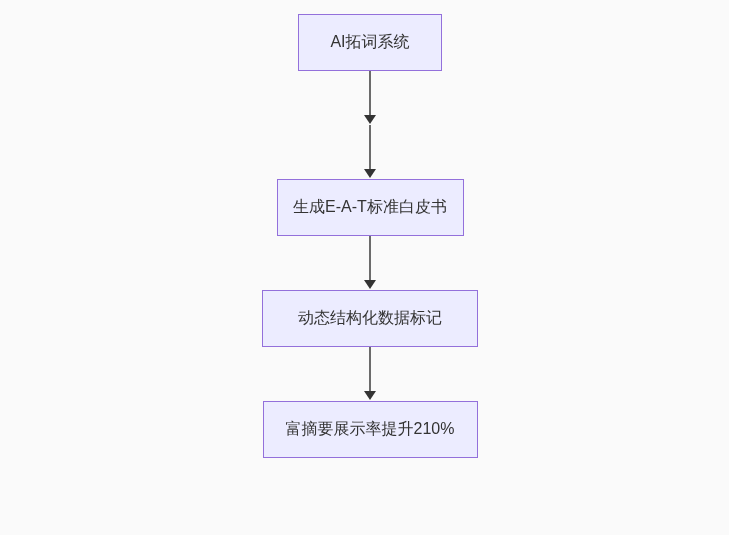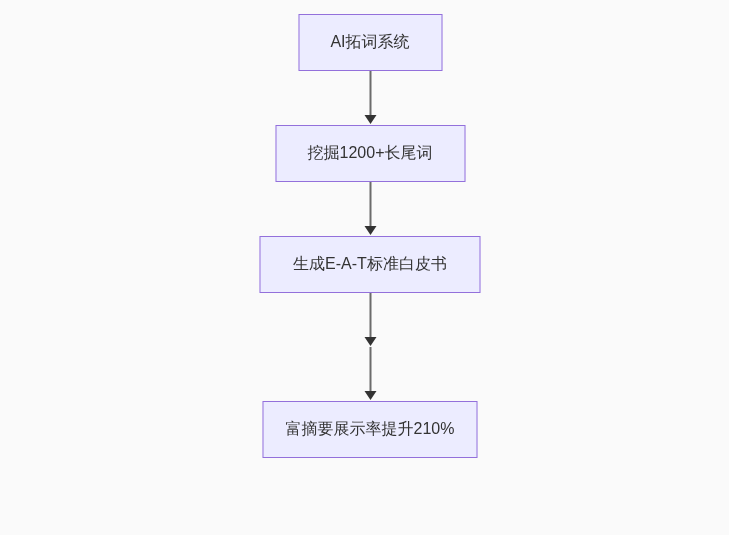--- a/index.html
+++ b/index.html
@@ -30,21 +30,21 @@
     border: 1px solid #9370db;
     display: flex;
     align-items: center;
     justify-content: center;
     color: #333333;
     font-size: 16px;
     white-space: nowrap;
   }
   .node-1 { width: 144px; }
   .node-2 { width: 190px; }
-  .node-3 { width: 221px; }
+  .node-3 { width: 187px; }
   .node-4 { width: 216px; }
   .node-5 { width: 215px; }
   .edge {
     height: 54px;
     display: flex;
     flex-direction: column;
     align-items: center;
     justify-content: flex-start;
   }
   .edge .line {
@@ -69,38 +69,38 @@
 
     <div class="node node-1">
       <span>AI拓词系统</span>
     </div>
 
     <div class="edge">
       <div class="line"></div>
       <div class="head"></div>
     </div>
 
-    <div class="node node-2">
-      <span>挖掘1200+长尾词</span>
-    </div>
 
     <div class="edge">
       <div class="line"></div>
       <div class="head"></div>
     </div>
 
     <div class="node node-3">
       <span>生成E-A-T标准白皮书</span>
     </div>
 
     <div class="edge">
       <div class="line"></div>
       <div class="head"></div>
     </div>
 
+    <div class="node node-4">
+      <span>动态结构化数据标记</span>
+    </div>
 
     <div class="edge">
       <div class="line"></div>
       <div class="head"></div>
     </div>
 
     <div class="node node-5">
       <span>富摘要展示率提升210%</span>
     </div>
 

